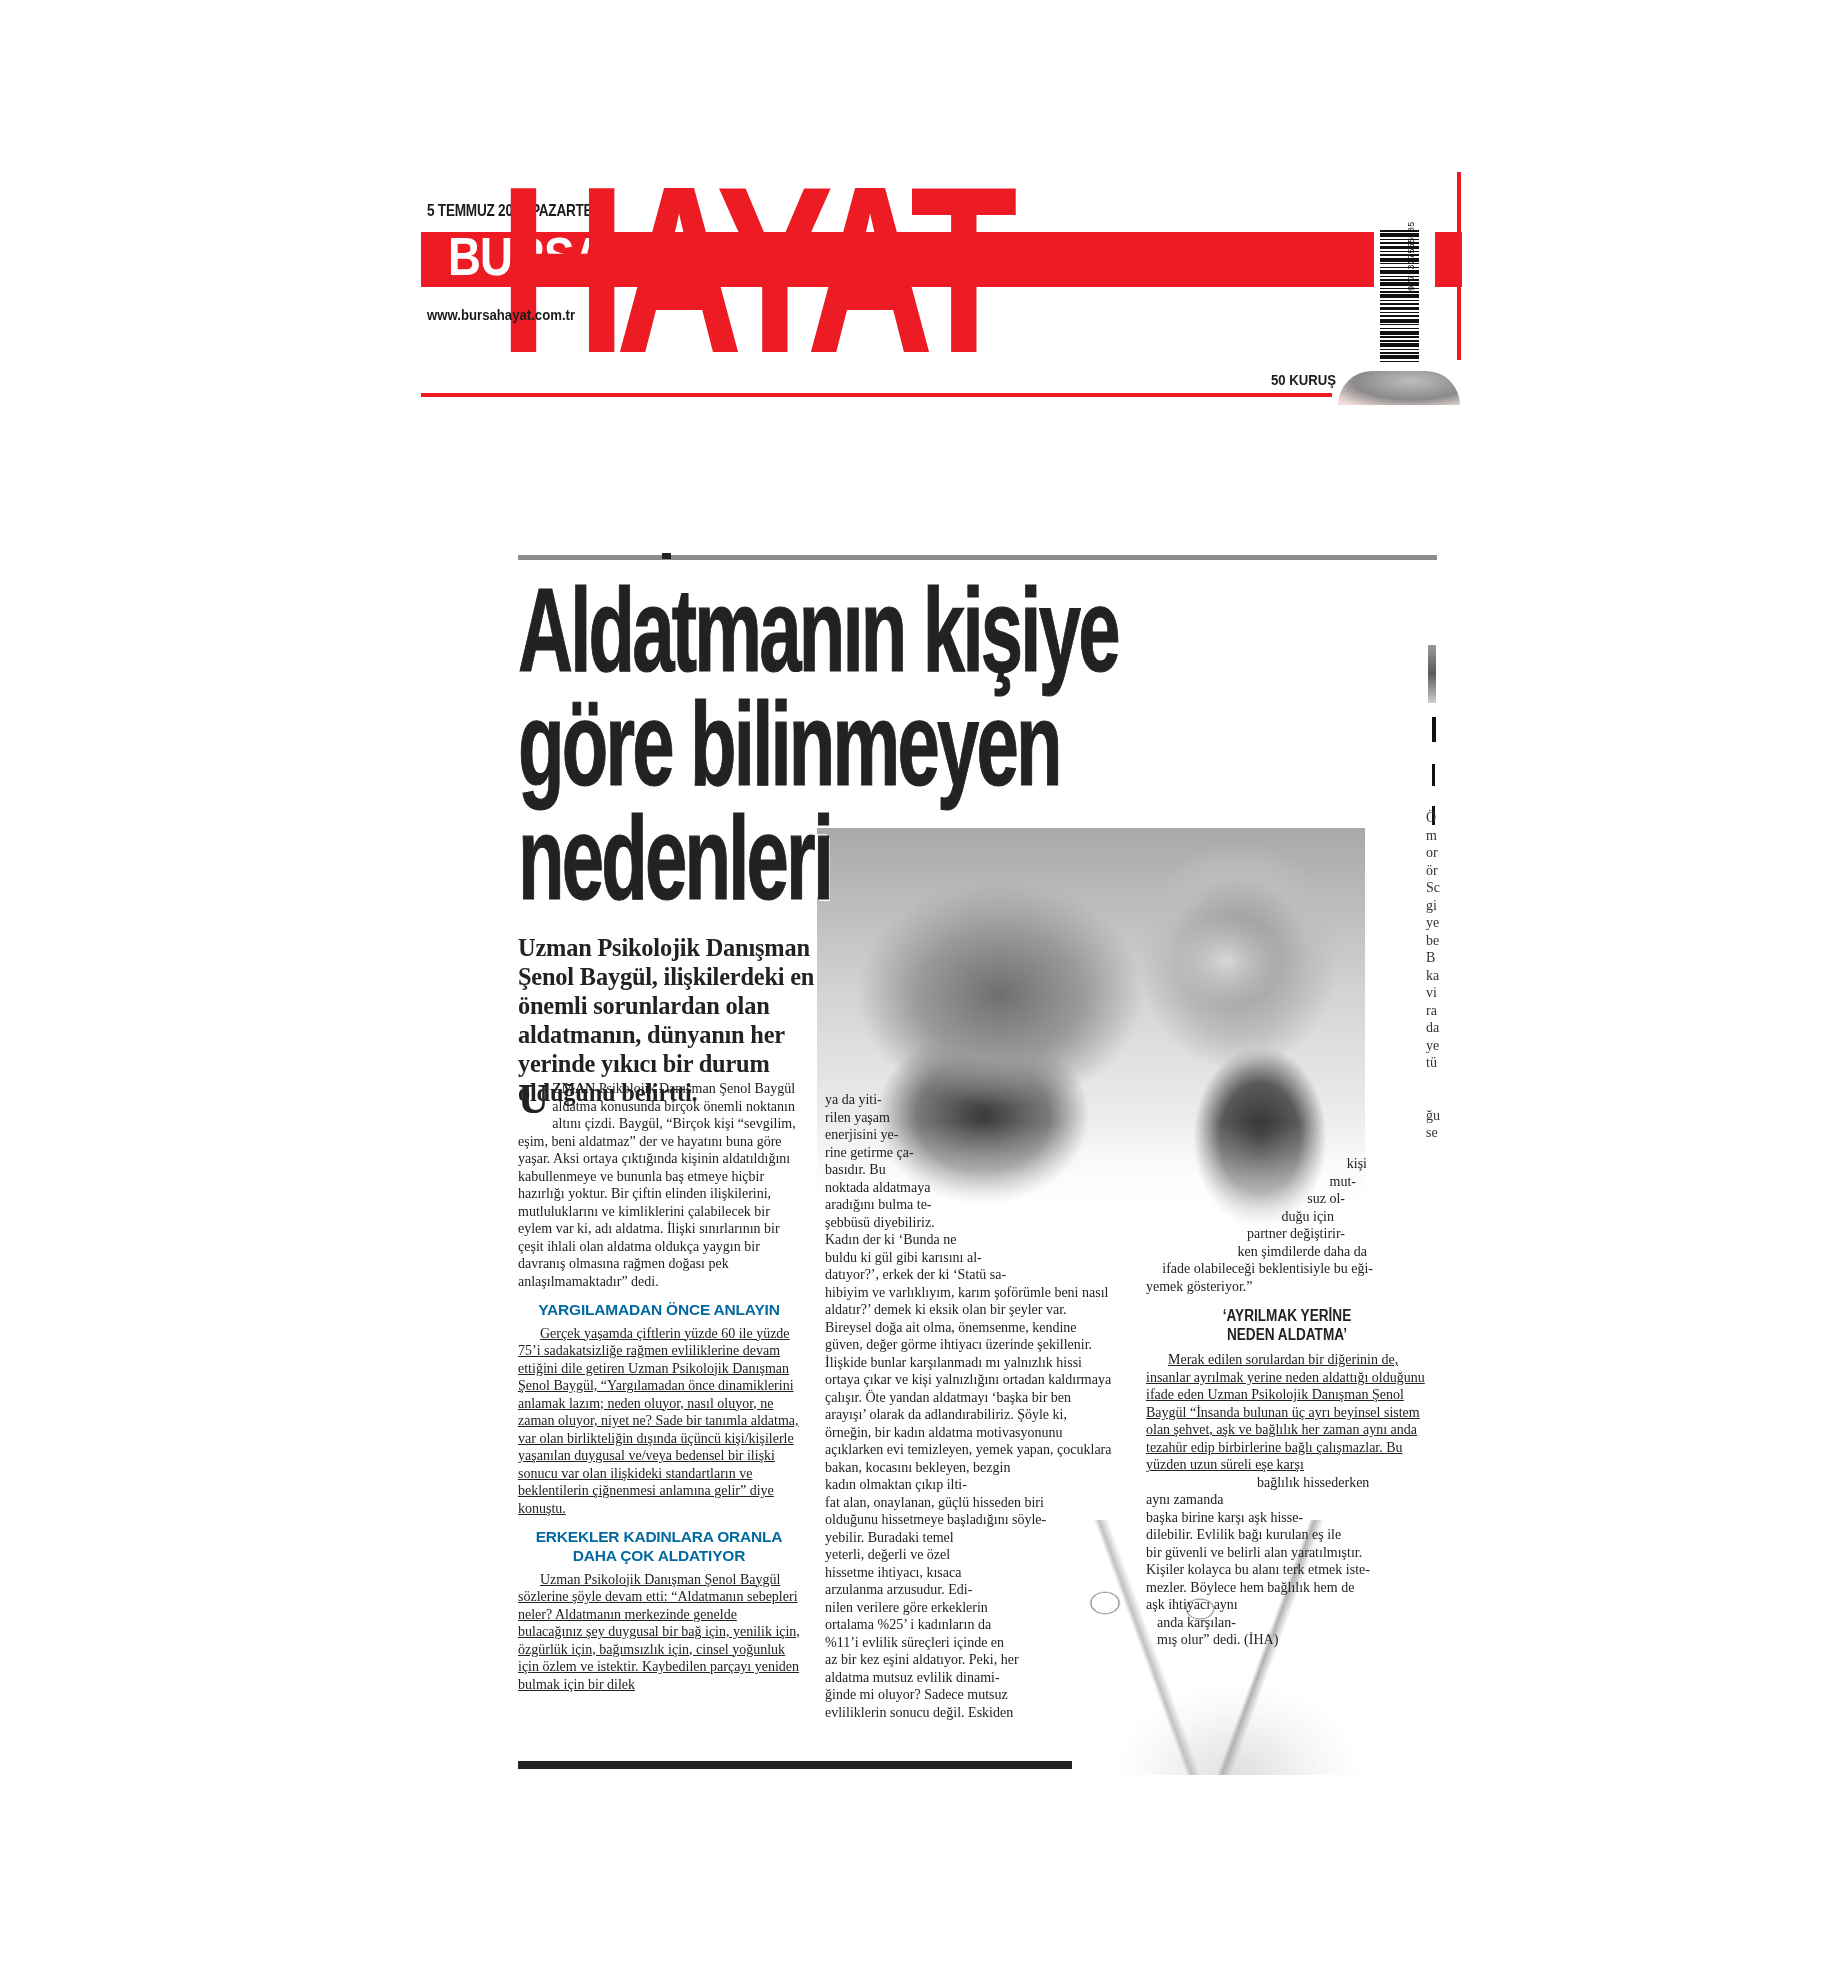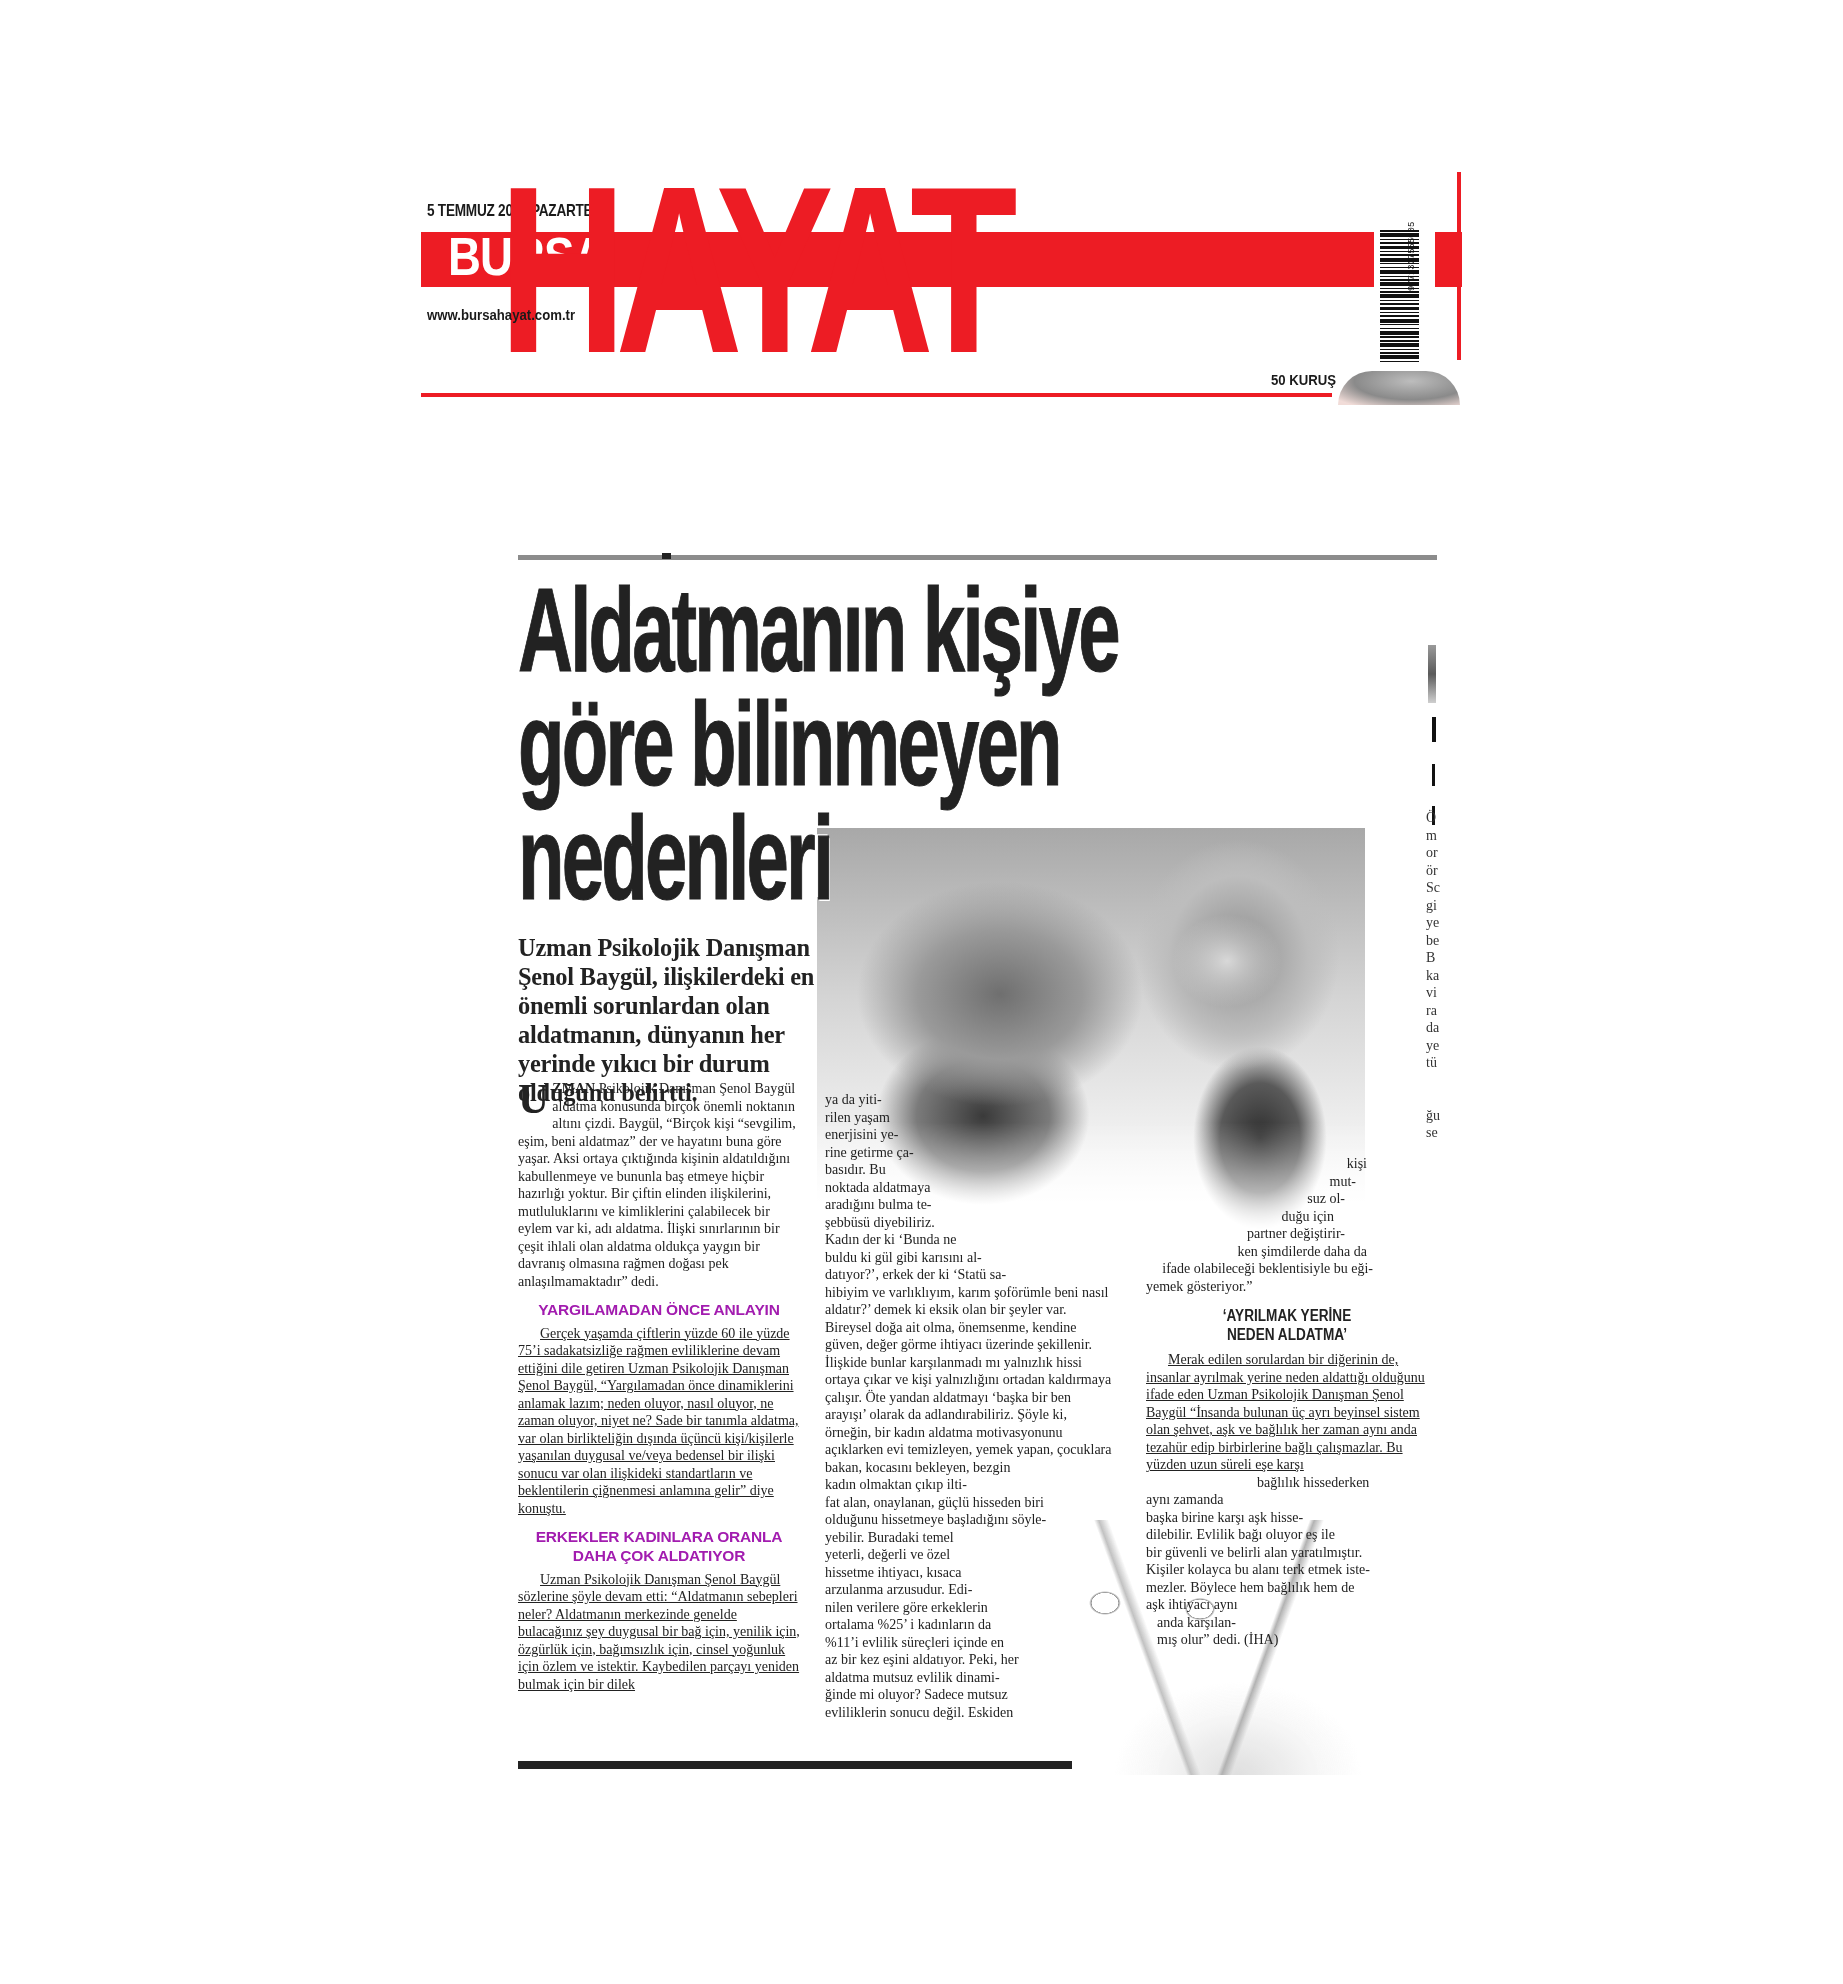--- a/index.html
+++ b/index.html
@@ -50,21 +50,21 @@
       radial-gradient(ellipse 177px 133px at 199px 255px, #dcdcdc 0%, #f6f6f6 45%, transparent 70%);
     opacity: 0.9; }
 
   .deck { position: absolute; left: 0; top: 382px; width: 310px; font-family: "Liberation Serif", serif; font-weight: 700; font-size: 24.4px; line-height: 29px; color: #222; letter-spacing: -0.2px; }
 
   .col { position: absolute; font-family: "Liberation Serif", serif; font-size: 14px; line-height: 17.5px; color: #222; }
   .col p { margin: 0; }
   .col .ind { text-indent: 22px; text-decoration: underline; }
   .dropcap { float: left; font-size: 43px; line-height: 32px; font-weight: 700; margin: 3.3px 3.3px 0 0; }
   .lead-bold { font-weight: 700; }
-  .subhead { font-family: "Liberation Sans", sans-serif; font-weight: 700; font-size: 15.5px; line-height: 19px; text-align: center; margin: 10px 0 5.5px; color: #a21caf; letter-spacing: -0.2px; }
+  .subhead { font-family: "Liberation Sans", sans-serif; font-weight: 700; font-size: 15.5px; line-height: 19px; text-align: center; margin: 10px 0 5.5px; color: #0369a1; letter-spacing: -0.2px; }
 
   .col1 { left: 0; top: 529px; width: 282px; }
   .col2 { left: 307px; top: 540px; width: 288px; }
   .col3 { left: 628px; top: 604px; width: 282px; }
   .col3 .ragged-right { text-align: right; }
   .col3 .sh2 { font-family: "Liberation Sans", sans-serif; font-weight: 700; font-size: 16px; line-height: 19.4px; text-align: center; transform: scaleX(0.85); margin: 11px 0 6.6px; }
 
   .bottom-bar { position: absolute; left: 0; top: 1210px; width: 554px; height: 7.8px; background: #232323; }
 
   
@@ -160,21 +160,21 @@
     <div class="ragged-right" style="padding-right:55px">ifade olabileceği beklentisiyle bu eği-</div>
     <div>yemek gösteriyor.”</div>
     <div class="sh2">
       <div>‘AYRILMAK YERİNE</div>
       <div>NEDEN ALDATMA’</div>
     </div>
     <p class="ind">Merak edilen sorulardan bir diğerinin de, insanlar ayrılmak yerine neden aldattığı olduğunu ifade eden Uzman Psikolojik Danışman Şenol Baygül “İnsanda bulunan üç ayrı beyinsel sistem olan şehvet, aşk ve bağlılık her zaman aynı anda tezahür edip birbirlerine bağlı çalışmazlar. Bu yüzden uzun süreli eşe karşı</p>
     <div style="padding-left:111px">bağlılık hissederken</div>
     <div>aynı zamanda</div>
     <div>başka birine karşı aşk hisse-</div>
-    <div>dilebilir. Evlilik bağı oluyor eş ile</div>
+    <div>dilebilir. Evlilik bağı kurulan eş ile</div>
     <div>bir güvenli ve belirli alan yaratılmıştır.</div>
     <div>Kişiler kolayca bu alanı terk etmek iste-</div>
     <div>mezler. Böylece hem bağlılık hem de</div>
     <div>aşk ihtiyacı aynı</div>
     <div style="padding-left:11px">anda karşılan-</div>
     <div style="padding-left:11px">mış olur” dedi. (İHA)</div>
   </div>
 
   <div class="bottom-bar"></div>
 </div>

